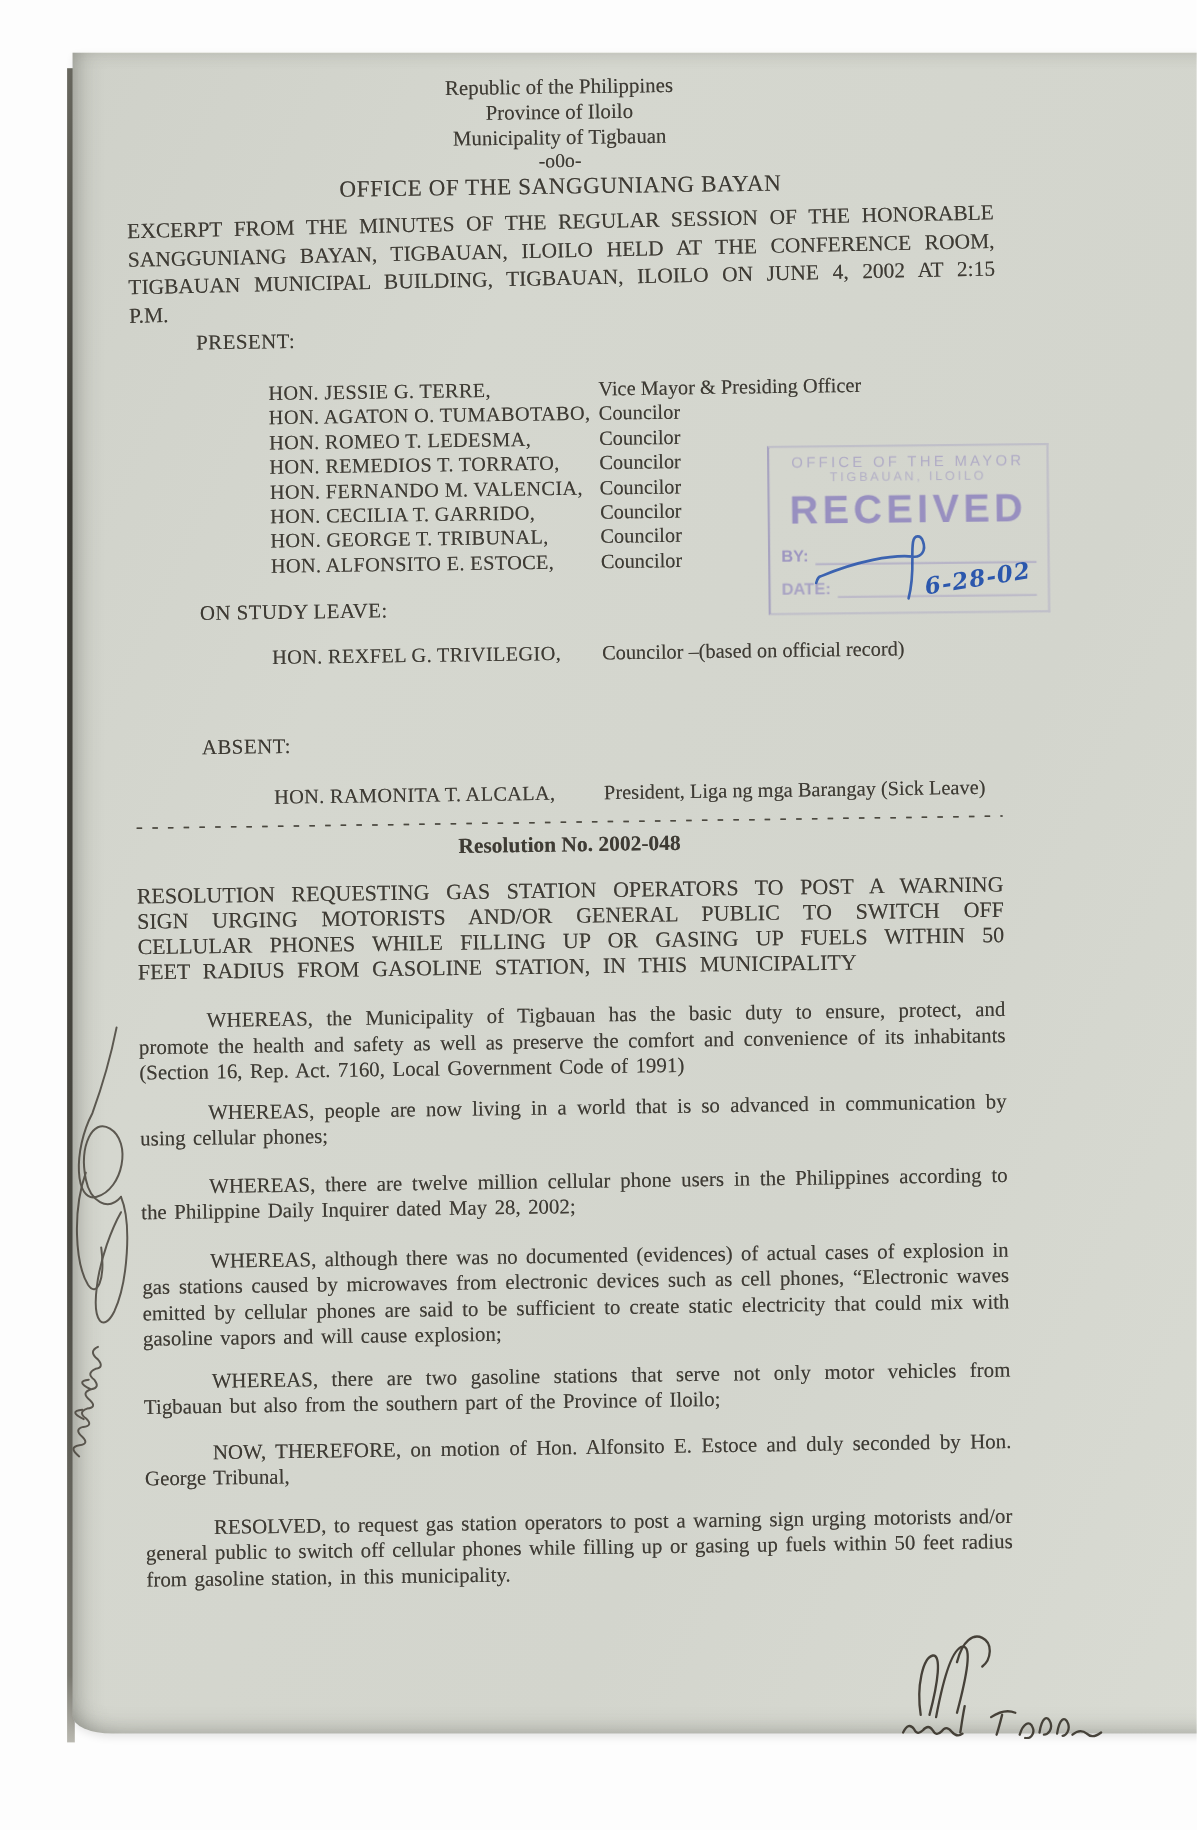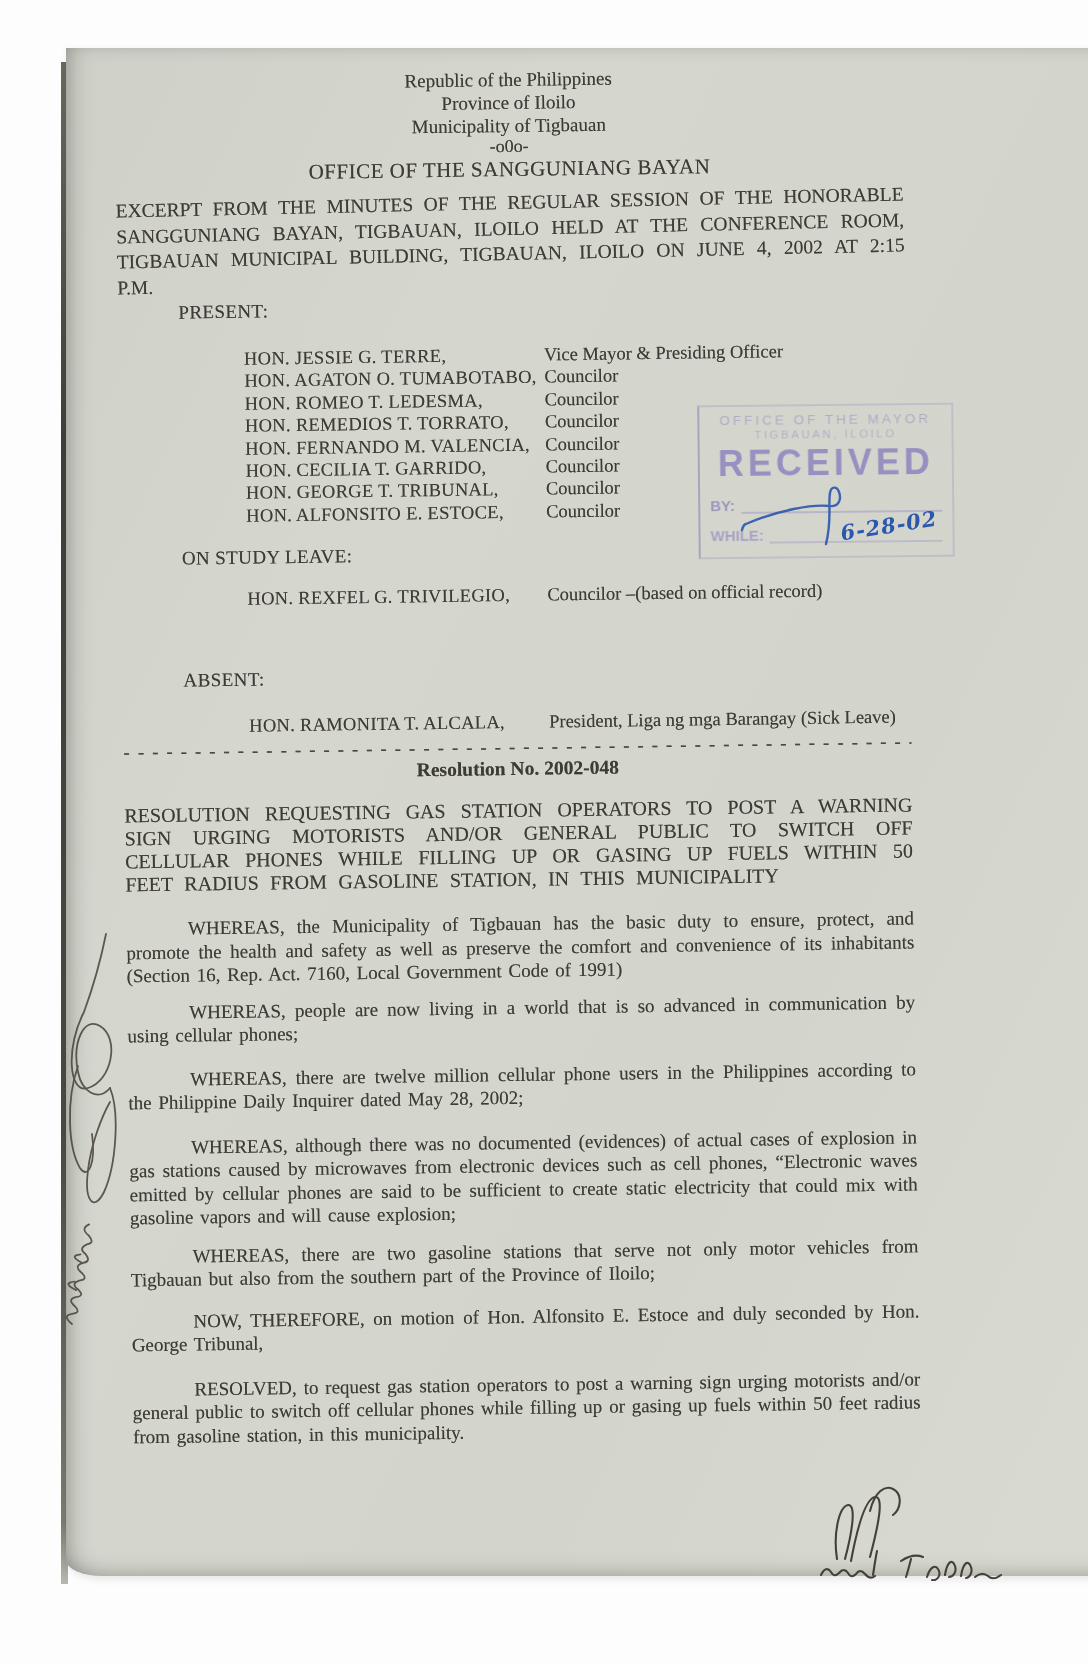--- a/index.html
+++ b/index.html
@@ -167,21 +167,21 @@
 
     <div class="stamp">
       <div class="l1">OFFICE OF THE MAYOR</div>
       <div class="l2">TIGBAUAN, ILOILO</div>
       <div class="rcv">RECEIVED</div>
       <div class="frow">
         <span>BY:</span>
         <span class="ln"></span>
       </div>
       <div class="frow date">
-        <span>WHILE:</span>
+        <span>DATE:</span>
         <span class="ln"></span>
       </div>
     </div>
 
     <svg class="pen-blue" width="210" height="72" viewBox="0 0 210 72">
       <path d="M 8,50 C 9,46 11,44 12,44 C 45,30 78,24 96,26 C 104,27 108,20 105,12 C 103,6 97,6 96,13 C 94,26 98,40 92,64" stroke="#2b57ad" stroke-width="2.4" opacity="0.9"></path>
     </svg>
     <span class="hand-date">6-28-02</span>
 
     <svg class="margin-scribble" width="150" height="440" viewBox="0 0 150 440">

